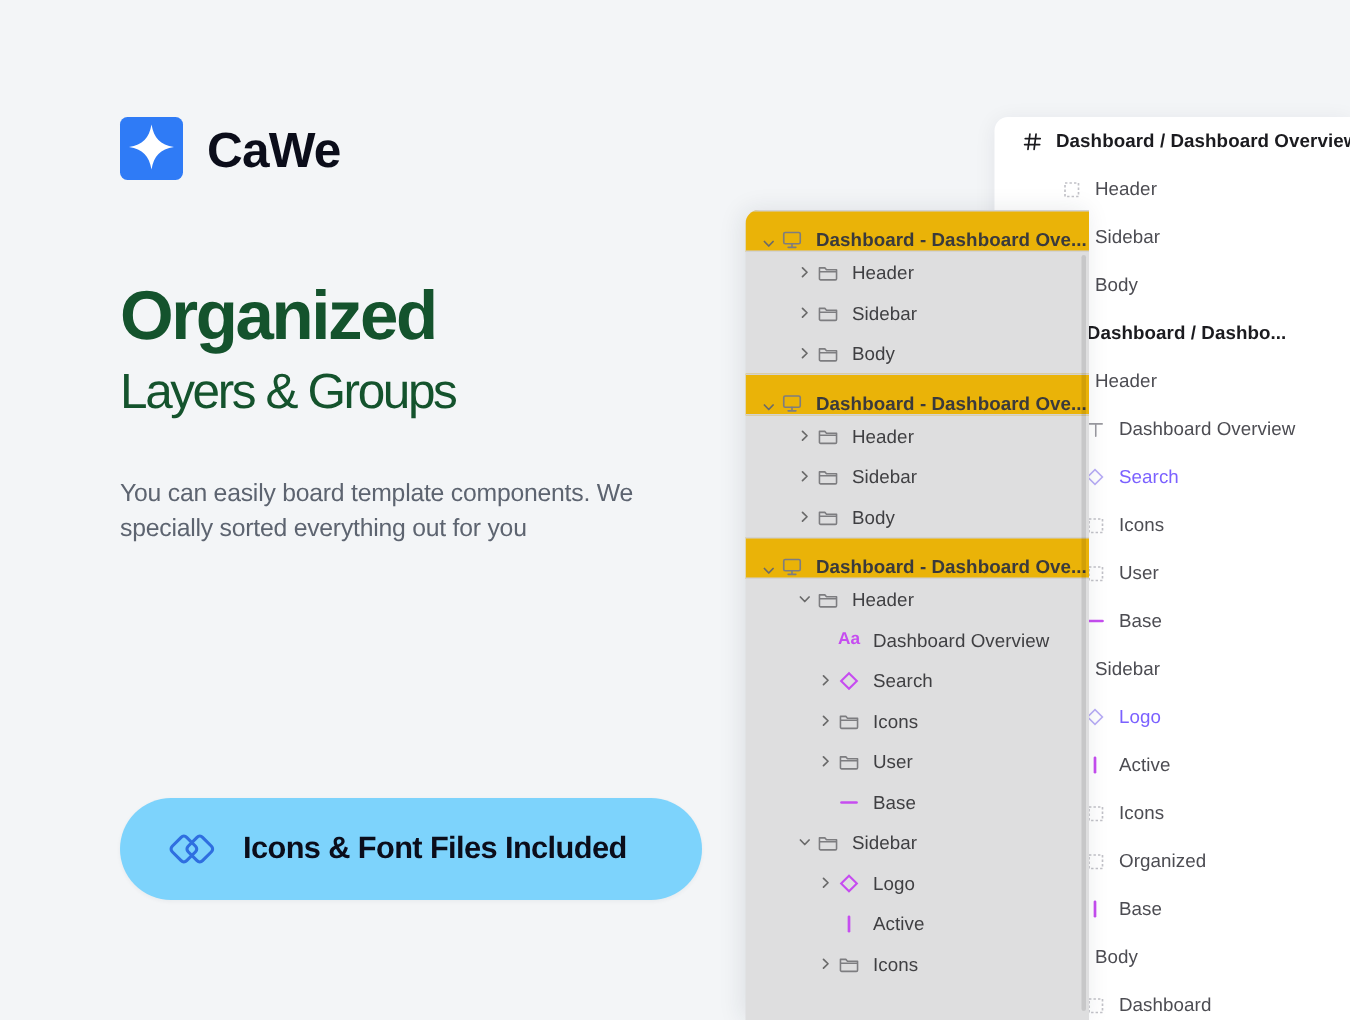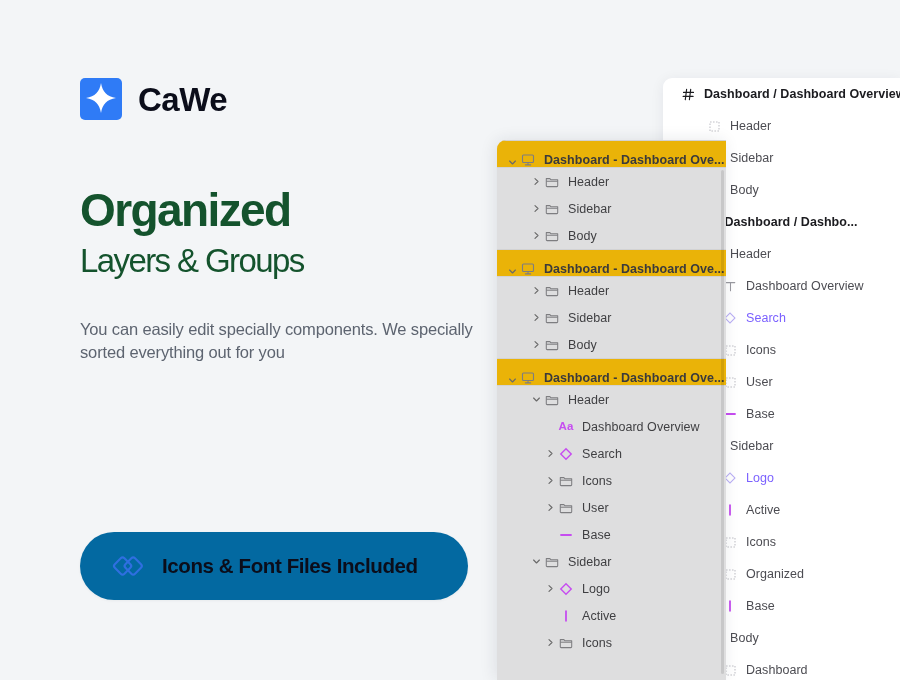--- a/index.html
+++ b/index.html
@@ -83,21 +83,21 @@
     color: #5d6470;
     letter-spacing: -0.15px;
   }
 
   .pill {
     position: absolute;
     left: 0;
     top: 532px;
     width: 388px;
     height: 68px;
-    background: #0369a1;
+    background: #7dd3fc;
     border-radius: 34px;
     display: flex;
     align-items: center;
     gap: 16px;
     padding-left: 30px;
     box-shadow: 0 1px 3px rgba(20,30,60,0.05);
   }
   .pill-icon { width: 36px; height: 36px; flex: 0 0 auto; }
   .pill-icon svg { display: block; }
   .pill-label {
@@ -218,21 +218,21 @@
       </svg>
     </span>
     <span class="brand-name">CaWe</span>
   </div>
 
   <h1 class="headline">
     <span class="line1">Organized</span>
     <span class="line2">Layers &amp; Groups</span>
   </h1>
 
-  <p class="subcopy">You can easily edit specially components. We specially sorted everything out for you</p>
+  <p class="subcopy">You can easily board template components. We specially sorted everything out for you</p>
 
   <div class="pill">
     <span class="pill-icon">
       <svg width="36" height="36" viewBox="0 0 36 36" xmlns="http://www.w3.org/2000/svg">
         <rect x="5.8" y="11.2" width="13.6" height="13.6" rx="2.6" transform="rotate(45 12.6 18)" fill="none" stroke="#2f6fe0" stroke-width="2.1"></rect>
         <rect x="16.4" y="11.2" width="13.6" height="13.6" rx="2.6" transform="rotate(45 23.2 18)" fill="none" stroke="#2f6fe0" stroke-width="2.1"></rect>
       </svg>
     </span>
     <span class="pill-label">Icons &amp; Font Files Included</span>
   </div>

